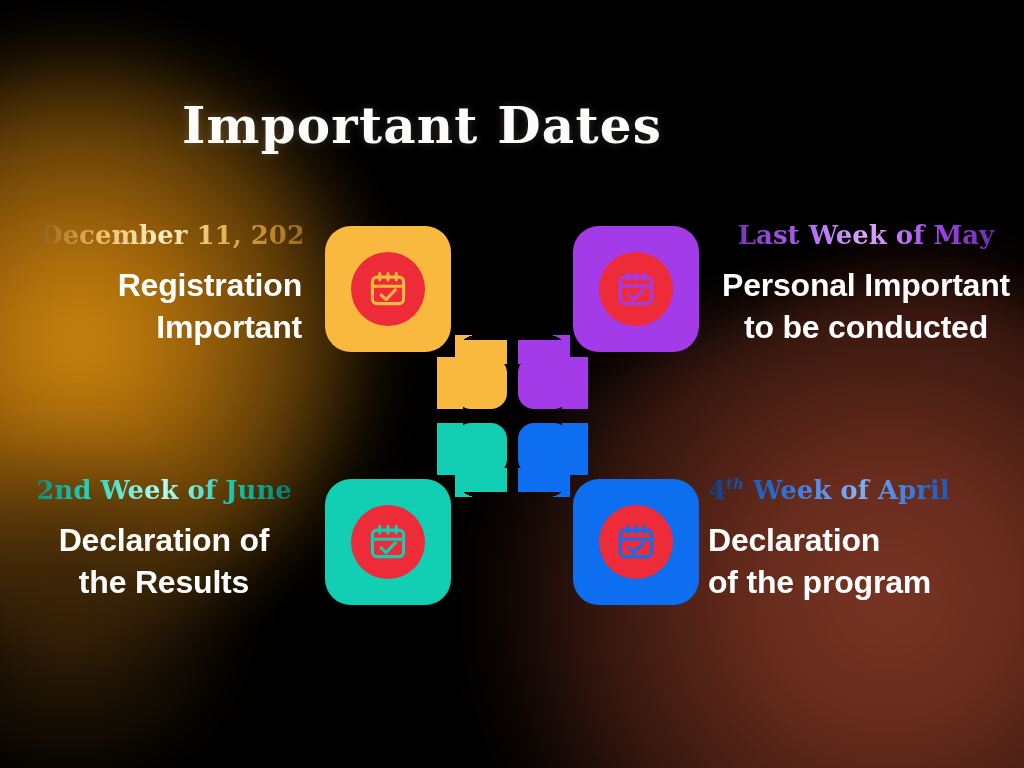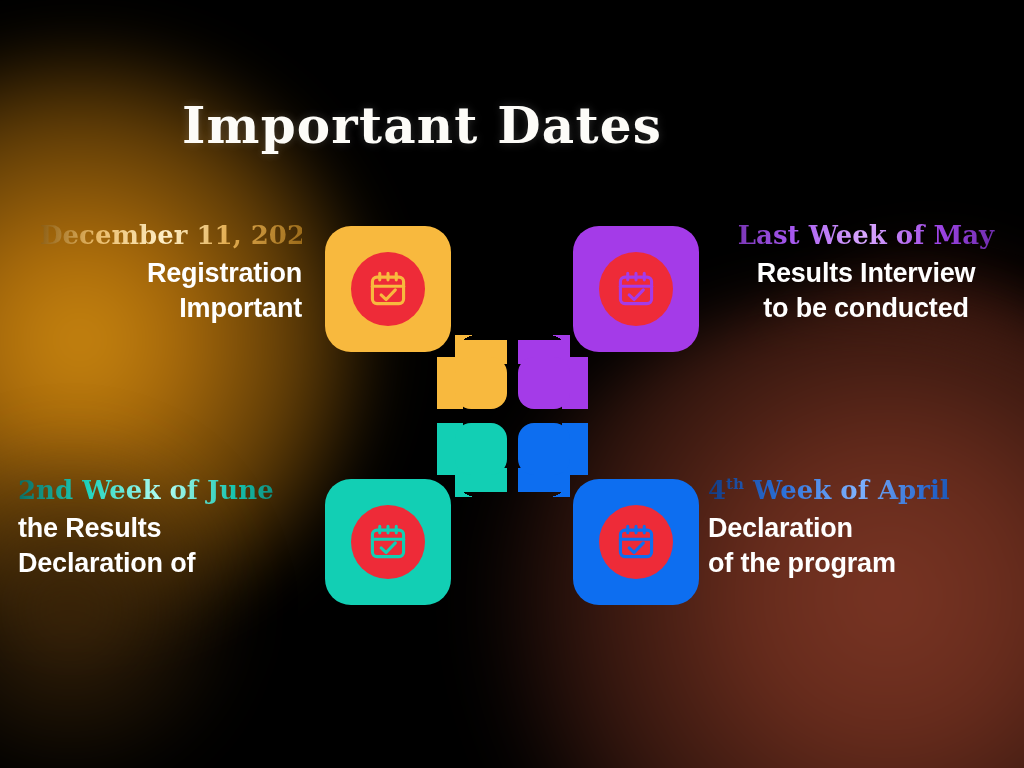--- a/index.html
+++ b/index.html
@@ -99,43 +99,43 @@
   .ic-br{left:599px;top:505px;}
   .icon-circle svg{width:44px;height:44px;display:block;}
 
   
   .txt{position:absolute;}
   .eyebrow{
     font-family:"DejaVu Serif", serif;
     font-size:26px;font-weight:700;line-height:1.05;
     white-space:nowrap;
   }
-  .eyebrow sup{font-size:.58em;vertical-align:super;}
+  .eyebrow sup{font-size:.58em;vertical-align:super;font-style:italic;}
   .body{
-    font-size:27px;font-weight:700;line-height:1.30;
-    color:#ffffff;letter-spacing:-.2px;margin-top:7px;
+    font-size:32px;font-weight:700;line-height:1.30;
+    color:#ffffff;letter-spacing:-.2px;margin-top:16px;
   }
 
   .txt-tl{left:40px;top:222px;width:262px;text-align:right;}
   .txt-tl .eyebrow{
     color:#E8B55E;
     background:linear-gradient(100deg,#8a5c12 0%,#e9ba68 22%,#fff0c8 48%,#e2ab4e 72%,#9a6a19 100%);
     -webkit-background-clip:text;background-clip:text;
     -webkit-text-fill-color:transparent;color:transparent;
   }
 
   .txt-tr{left:718px;top:222px;width:296px;text-align:center;}
   .txt-tr .eyebrow{
     color:#9B46E0;
     background:linear-gradient(95deg,#6a2aa0 0%,#a557ee 25%,#d9a8ff 50%,#9e45e6 74%,#5f249a 100%);
     -webkit-background-clip:text;background-clip:text;
     -webkit-text-fill-color:transparent;color:transparent;
   }
 
-  .txt-bl{left:18px;top:477px;width:292px;text-align:left;}
+  .txt-bl{left:18px;top:477px;width:292px;text-align:center;}
   .txt-bl .eyebrow{
     color:#1ec8b4;
     background:linear-gradient(95deg,#0b6b61 0%,#1ed3bd 24%,#b6fff4 50%,#15c3ae 74%,#0a5d55 100%);
     -webkit-background-clip:text;background-clip:text;
     -webkit-text-fill-color:transparent;color:transparent;
   }
 
   .txt-br{left:708px;top:477px;width:300px;text-align:left;}
   .txt-br .eyebrow{
     color:#2F6FD4;
@@ -233,30 +233,30 @@
     <div class="eyebrow">December 11, 2025</div>
     <div class="body">
       <span class="line">Registration</span>
       <span class="line">Important</span>
     </div>
   </div>
 
   <div class="txt txt-tr">
     <div class="eyebrow">Last Week of May</div>
     <div class="body">
-      <span class="line">Results Interview</span>
+      <span class="line">Personal Important</span>
       <span class="line">to be conducted</span>
     </div>
   </div>
 
   <div class="txt txt-bl">
     <div class="eyebrow">2nd  Week of June</div>
     <div class="body">
+      <span class="line">Declaration of</span>
       <span class="line">the Results</span>
-      <span class="line">Declaration of</span>
     </div>
   </div>
 
   <div class="txt txt-br">
     <div class="eyebrow"><span>4</span><sup>th</sup><span> Week of April</span></div>
     <div class="body">
       <span class="line">Declaration</span>
       <span class="line">of the program</span>
     </div>
   </div>

